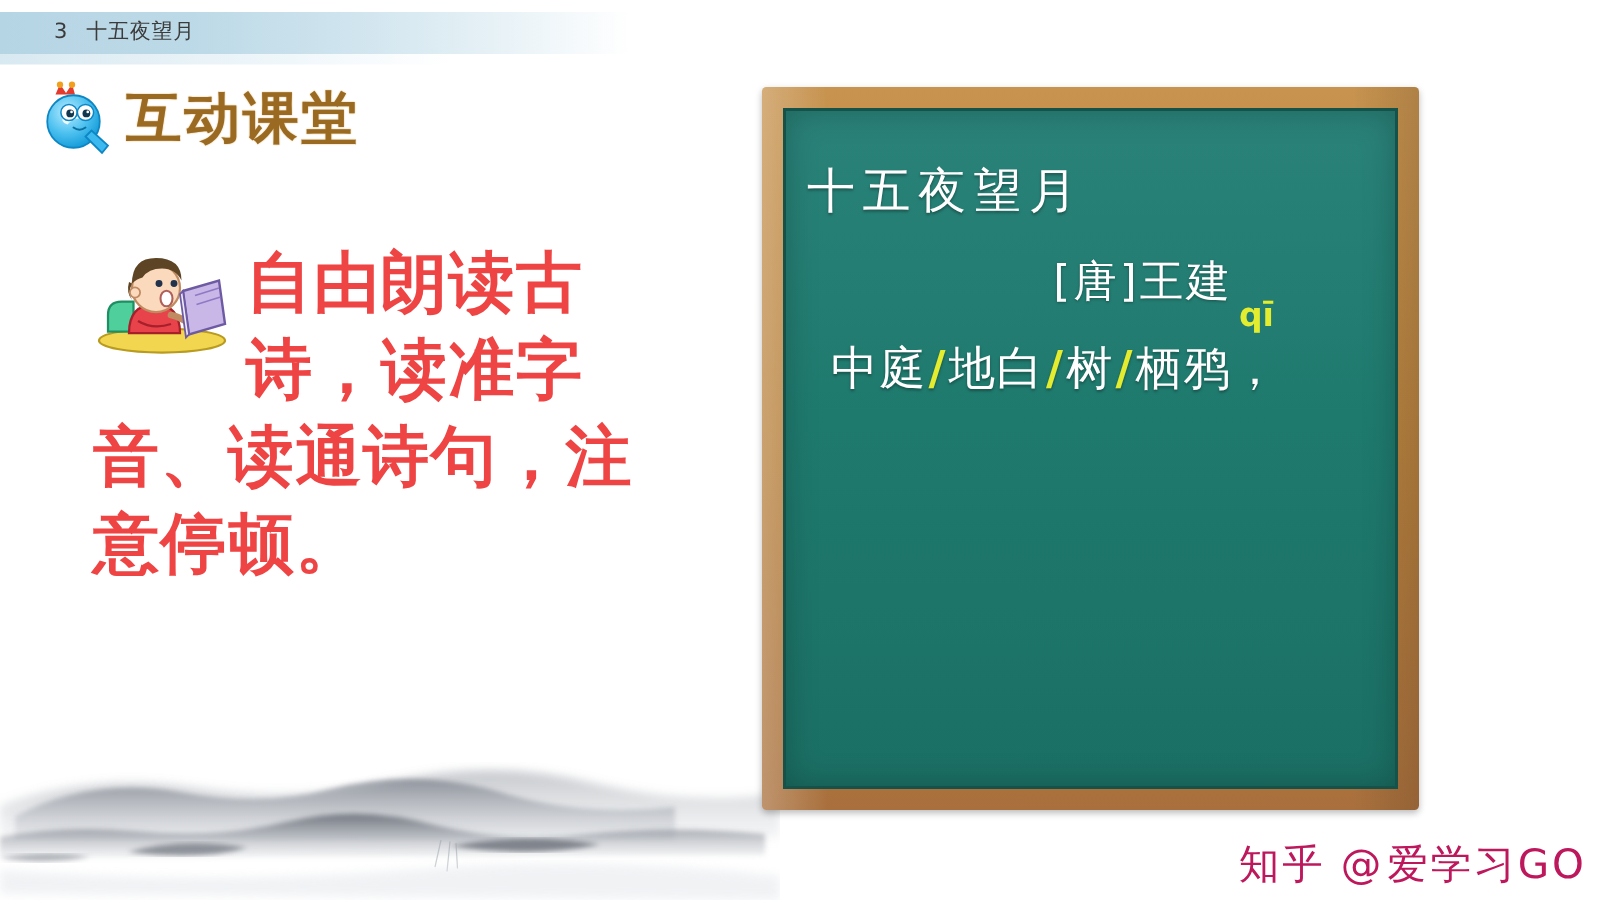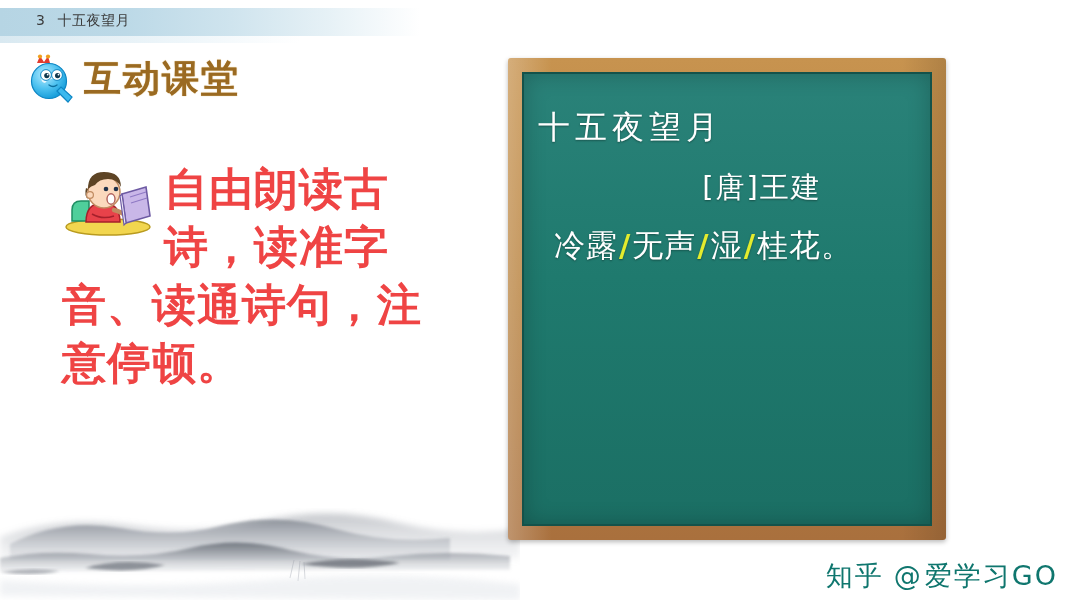--- a/index.html
+++ b/index.html
@@ -198,21 +198,21 @@
     text-shadow: none;
     font-family: "DejaVu Sans", "Liberation Sans", sans-serif;
   }
 
   
   #watermark {
     position: absolute;
     right: 22px;
     bottom: 14px;
     font-size: 27px;
-    color: #0f766e;
+    color: #be185d;
     letter-spacing: 2px;
     white-space: nowrap;
     font-family: "DejaVu Sans", "Liberation Sans", sans-serif;
   }
   #watermark .wm-at { margin: 0 2px 0 10px; }
 </style>
 </head>
 <body>
 
 <div id="header-bar"></div>
@@ -330,24 +330,25 @@
 </div>
 
 <div id="blackboard">
   <div id="blackboard-frame-sheen"></div>
   <div id="board-surface">
     <div class="board-inner">
       <div id="poem-title">十五夜望月</div>
       <div id="poem-author">[唐]王建</div>
       <div id="poem-lines">
 
-
         <div class="poem-line">
-          <span>冷露</span><span class="sep">/</span><span>无声</span><span class="sep">/</span><span>湿</span><span class="sep">/</span><span>桂花。</span>
+          <span class="pinyin">qī</span>
+          <span>中庭</span><span class="sep">/</span><span>地白</span><span class="sep">/</span><span>树</span><span class="sep">/</span><span>栖鸦，</span>
         </div>
+
 
 
 
       </div>
     </div>
   </div>
 </div>
 
 <div id="watermark">
   <span>知乎</span><span class="wm-at">@</span><span>爱学习GO</span>

